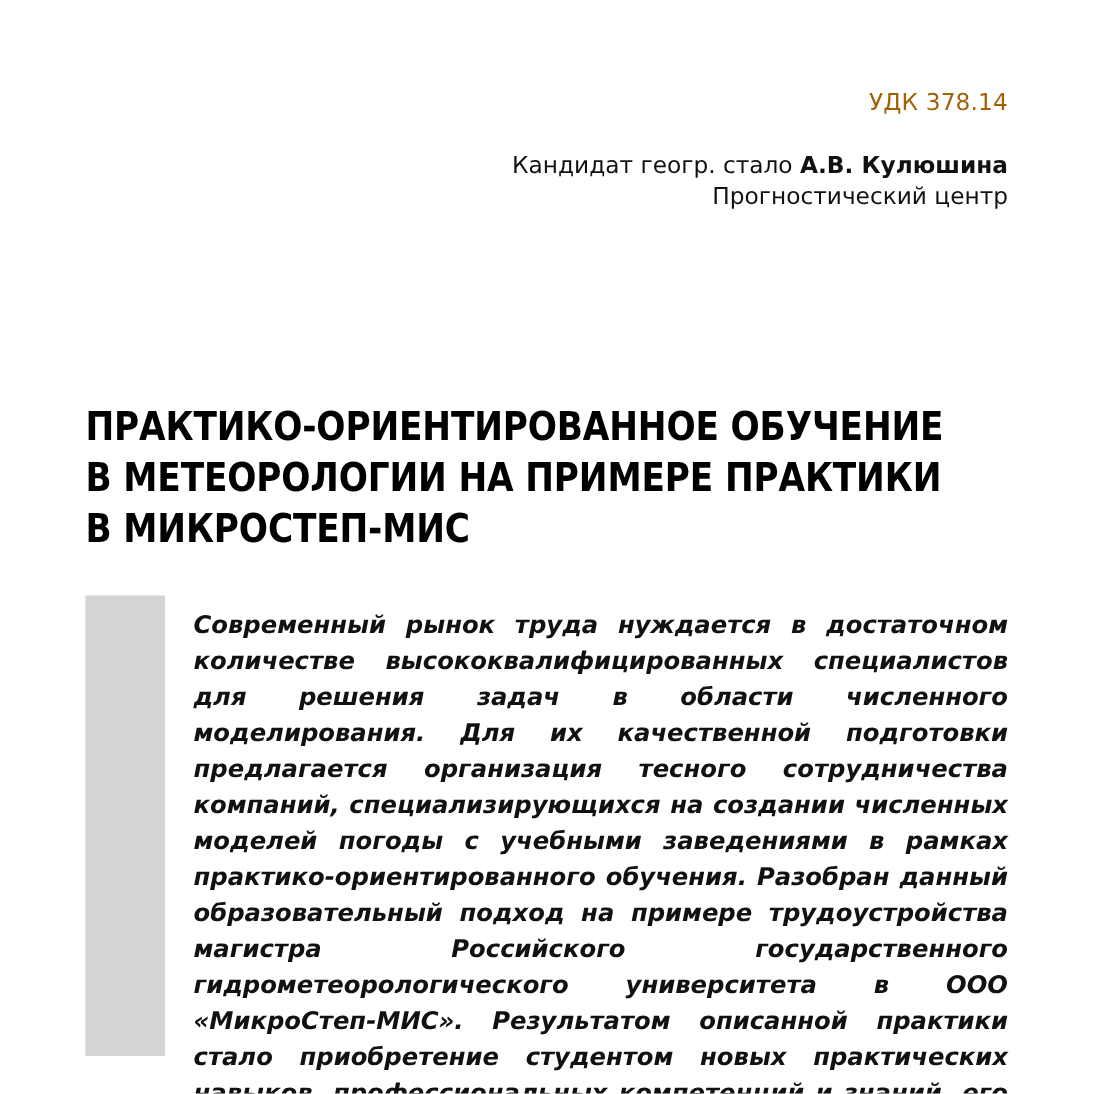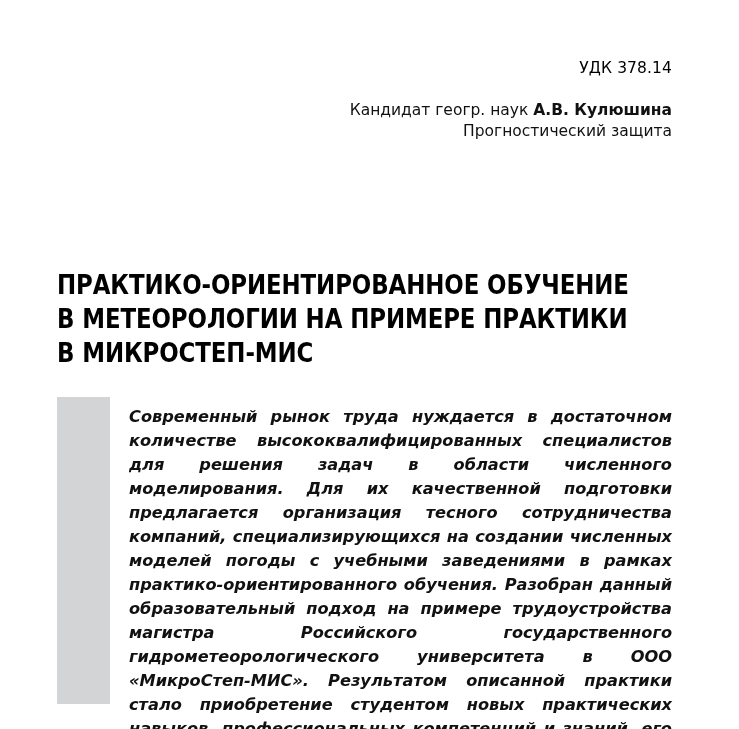--- a/index.html
+++ b/index.html
@@ -25,21 +25,21 @@
   
   .udk {
     position: absolute;
     left: 57px;
     top: 58px;
     width: 615px;
     text-align: right;
     font-size: 15.5px;
     line-height: 20px;
     letter-spacing: 0.1px;
-    color: #000000;
+    color: #a16207;
     white-space: nowrap;
   }
 
   
   .authors {
     position: absolute;
     left: 57px;
     top: 100px;
     width: 615px;
     text-align: right;
@@ -104,23 +104,23 @@
 </style>
 </head>
 <body>
 
 <div class="page">
 
   <div class="udk">УДК 378.14</div>
 
   <div class="authors">
     <div class="line">
-      <span class="prefix">Кандидат геогр. наук </span><span class="name">А.В. Кулюшина</span>
+      <span class="prefix">Кандидат геогр. стало </span><span class="name">А.В. Кулюшина</span>
     </div>
-    <div class="line affil">Прогностический защита</div>
+    <div class="line affil">Прогностический центр</div>
   </div>
 
   <h1 class="title">
     <span class="tline">ПРАКТИКО-ОРИЕНТИРОВАННОЕ ОБУЧЕНИЕ</span>
     <span class="tline">В МЕТЕОРОЛОГИИ НА ПРИМЕРЕ ПРАКТИКИ</span>
     <span class="tline">В МИКРОСТЕП-МИС</span>
   </h1>
 
   <div class="abstract-bar"></div>
 

